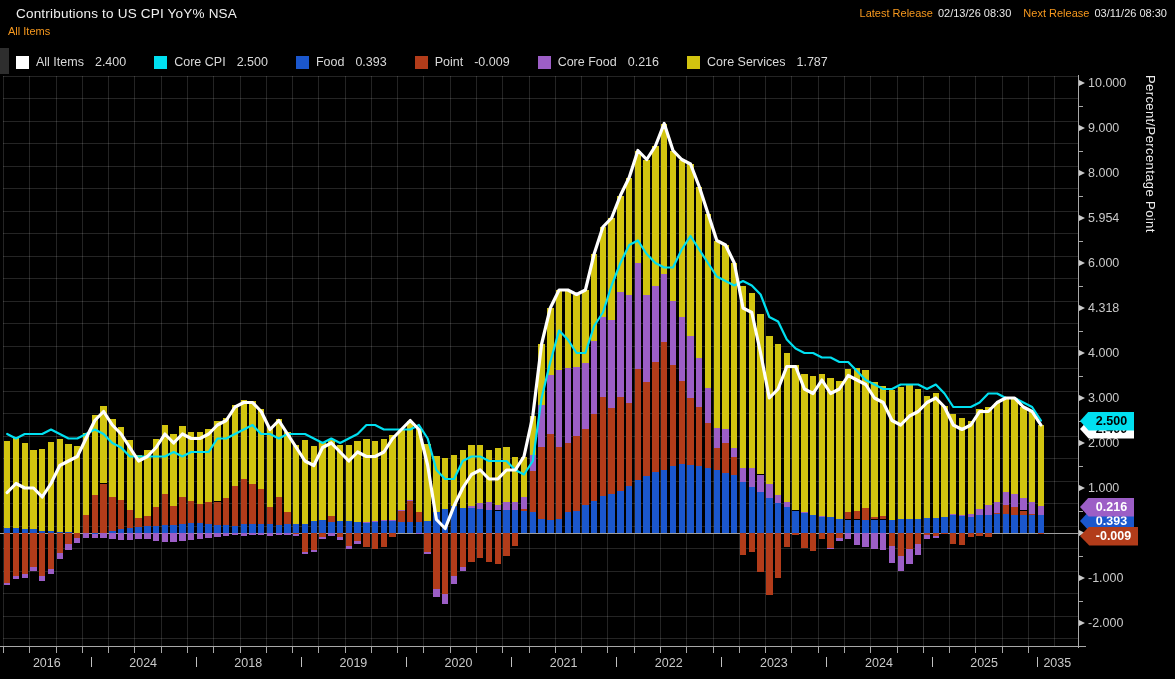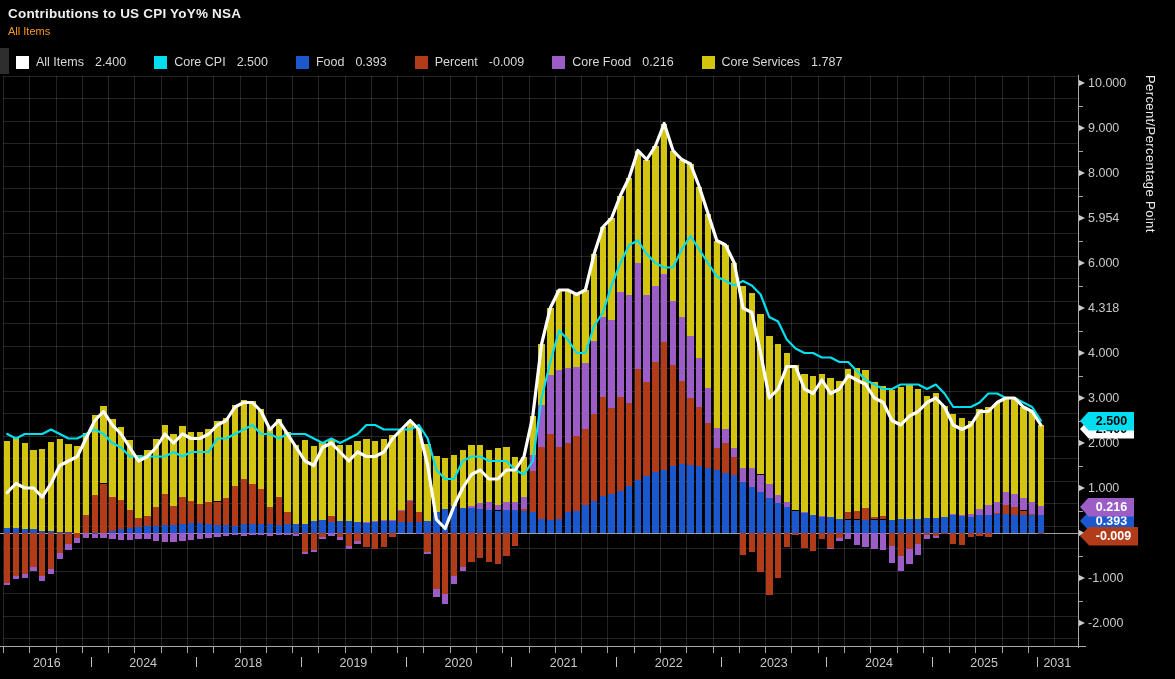--- a/index.html
+++ b/index.html
@@ -1,21 +1,21 @@
 <!DOCTYPE html>
 <html><head>
 <meta charset="utf-8">
 <style>
   * { margin:0; padding:0; box-sizing:border-box; }
   html,body { background:#000; }
   body { font-family:"Liberation Sans", sans-serif; }
   #app { position:relative; width:1175px; height:679px; background:#000; overflow:hidden; }
 
   
-  .title { position:absolute; left:8px; top:6px; font-size:13.5px; font-weight:bold; color:#f0f0f0; letter-spacing:.2px; }
+  .title { position:absolute; left:16px; top:6px; font-size:13.5px; font-weight:normal; color:#f0f0f0; letter-spacing:.2px; }
   .subtitle { position:absolute; left:8px; top:25px; font-size:11px; color:#f6981e; }
   .release-line { position:absolute; right:8px; top:7px; font-size:11px; color:#e2e2e2; }
   .release-line .lbl { color:#f6981e; margin-left:12px; }
   .release-line .val { color:#e8e8e8; margin-left:5px; }
   .release-line .lbl:first-child { margin-left:0; }
   .source-note { position:absolute; right:8px; top:24px; font-size:11px; color:#dcdcdc; }
 
   
   .legend-accent { position:absolute; left:0; top:48px; width:9px; height:26px; background:#2e2e2e; }
   .legend { position:absolute; left:16px; top:52px; height:20px; display:flex; align-items:center; gap:28px; }
@@ -55,41 +55,44 @@
   
   .annotation { position:absolute; left:108px; top:593px; font-size:24px; font-weight:bold; color:#ffe100; letter-spacing:1px; }
 </style>
 </head>
 <body>
 
 <div id="app">
 
   <div class="title">Contributions to US CPI YoY% NSA</div>
   <div class="subtitle">All Items</div>
+  <div class="release-line">
+    <span class="lbl">Latest Release</span><span class="val">02/13/26 08:30</span><span class="lbl">Next Release</span><span class="val">03/11/26 08:30</span>
+  </div>
 
   <div class="legend-accent"></div>
   <div class="legend" id="legend">
       <span class="legend-item">
         <span class="legend-swatch" style="background: rgb(255, 255, 255);"></span>
         <span>All Items</span>
         <span class="legend-value">2.400</span>
       </span>
       <span class="legend-item">
         <span class="legend-swatch" style="background: rgb(0, 223, 240);"></span>
         <span>Core CPI</span>
         <span class="legend-value">2.500</span>
       </span>
       <span class="legend-item">
         <span class="legend-swatch" style="background: rgb(27, 87, 205);"></span>
         <span>Food</span>
         <span class="legend-value">0.393</span>
       </span>
       <span class="legend-item">
         <span class="legend-swatch" style="background: rgb(178, 60, 26);"></span>
-        <span>Percent</span>
+        <span>Point</span>
         <span class="legend-value">-0.009</span>
       </span>
       <span class="legend-item">
         <span class="legend-swatch" style="background: rgb(156, 94, 198);"></span>
         <span>Core Food</span>
         <span class="legend-value">0.216</span>
       </span>
       <span class="legend-item">
         <span class="legend-swatch" style="background: rgb(210, 196, 15);"></span>
         <span>Core Services</span>
@@ -674,21 +677,21 @@
       <div class="x-year-label" style="left: 563.64px;">2021</div>
       <div class="x-year-sep" style="left: 616.2px;"></div>
       <div class="x-year-label" style="left: 668.76px;">2022</div>
       <div class="x-year-sep" style="left: 721.32px;"></div>
       <div class="x-year-label" style="left: 773.88px;">2023</div>
       <div class="x-year-sep" style="left: 826.44px;"></div>
       <div class="x-year-label" style="left: 879px;">2024</div>
       <div class="x-year-sep" style="left: 931.56px;"></div>
       <div class="x-year-label" style="left: 984.12px;">2025</div>
       <div class="x-year-sep" style="left: 1036.68px;"></div>
-      <div class="x-year-label" style="left: 1057.34px;">2031</div>
+      <div class="x-year-label" style="left: 1057.34px;">2035</div>
     </div>
 
   <div id="badges">
       <div class="badge" style="background: rgb(255, 255, 255); color: rgb(0, 0, 0); top: 419.5px; width: 54px; z-index: 4;">2.400</div>
       <div class="badge" style="background: rgb(0, 223, 240); color: rgb(0, 0, 0); top: 411.5px; width: 54px; z-index: 5;">2.500</div>
       <div class="badge" style="background: rgb(27, 87, 205); color: rgb(255, 255, 255); top: 511.5px; width: 54px; z-index: 5;">0.393</div>
       <div class="badge" style="background: rgb(156, 94, 198); color: rgb(255, 255, 255); top: 497.5px; width: 54px; z-index: 6;">0.216</div>
       <div class="badge" style="background: rgb(178, 60, 26); color: rgb(255, 255, 255); top: 526.5px; width: 58px; z-index: 6;">-0.009</div>
     </div>
 

